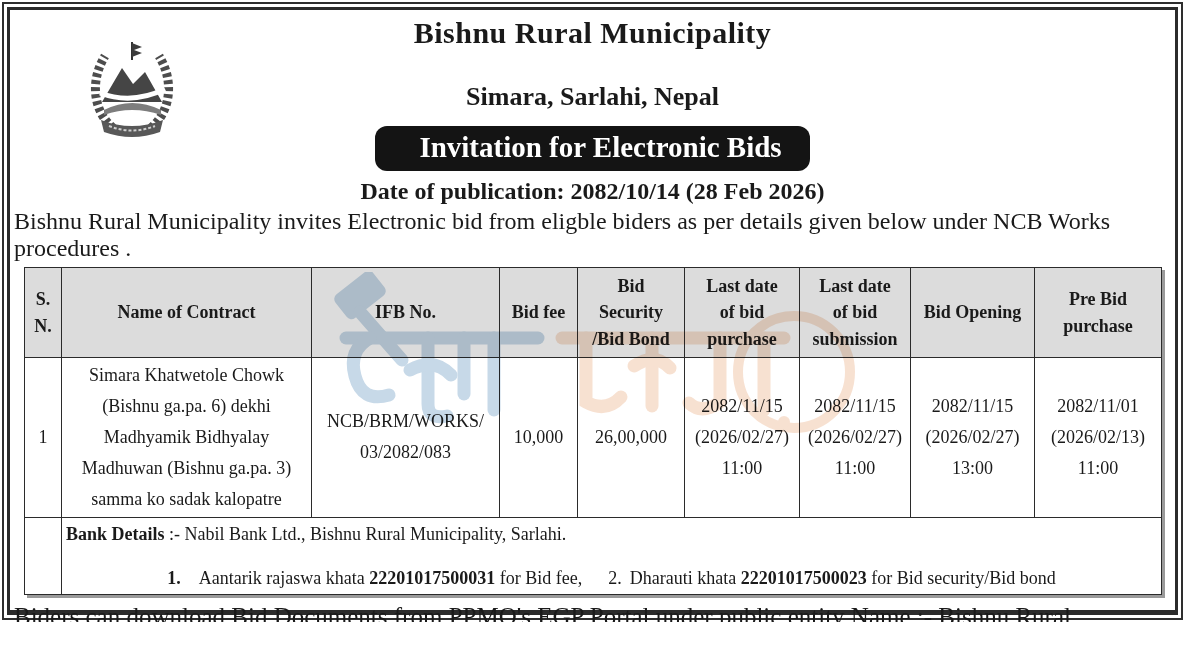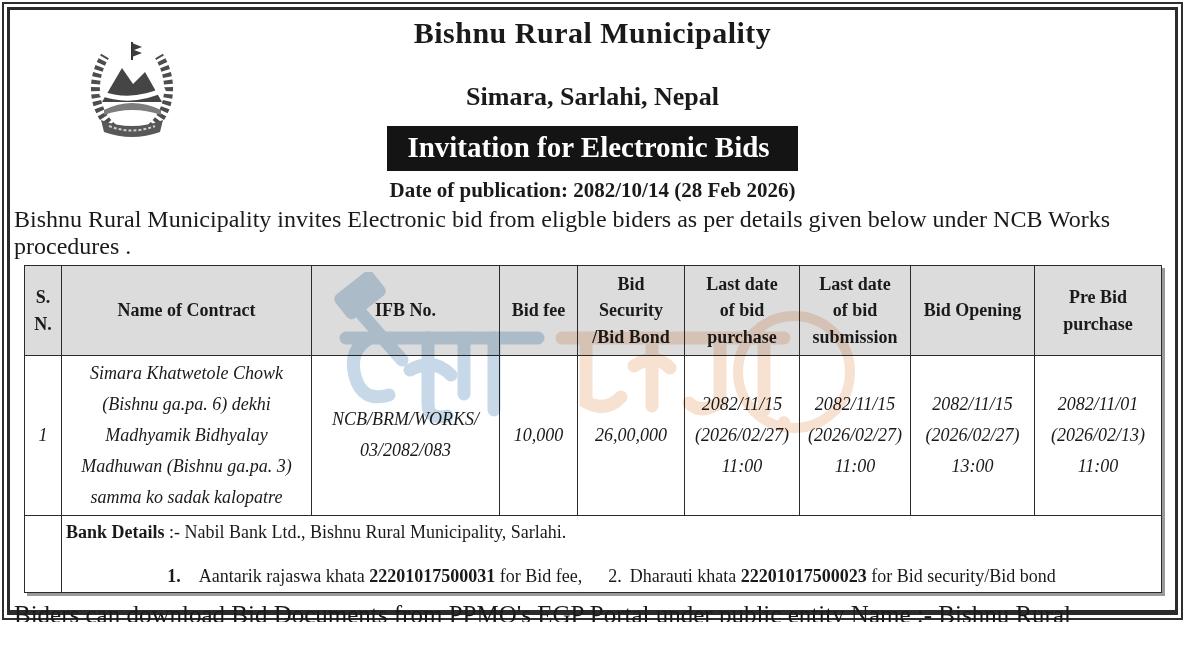--- a/index.html
+++ b/index.html
@@ -9,30 +9,30 @@
   .frame-outer { position:absolute; inset:2px; border:2px solid #2e2e2e; pointer-events:none; }
   .frame-inner { position:absolute; inset:7px; border:3px solid #2b2b2b; border-bottom-width:5px; pointer-events:none; }
   .content { position:absolute; inset:10px; padding:4px 2px 0 2px; }
 
   .emblem { position:absolute; left:72px; top:28px; width:100px; height:108px; }
 
   .title1 { text-align:center; font-weight:bold; font-size:30px; letter-spacing:0.5px; margin-top:2px; }
   .title2 { text-align:center; font-weight:bold; font-size:36px; letter-spacing:0.5px; margin-top:6px; }
   .title3 { text-align:center; font-weight:bold; font-size:26px; margin-top:32px; }
   .banner-row { display:flex; justify-content:center; margin-top:14px; }
-  .banner { background:#141414; color:#ffffff; font-weight:bold; font-size:29px; padding:5px 28px 7px 20px; }
-  .pubdate { text-align:center; font-weight:bold; font-size:21px; margin-top:7px; }
+  .banner { background:#141414; color:#ffffff; font-weight:bold; font-size:29px; padding:5px 28px 7px 44px;border-radius:12px; }
+  .pubdate { text-align:center; font-weight:bold; font-size:24px; margin-top:7px; }
   .intro { font-size:24px; margin-top:3px; padding-left:2px; }
 
   table.bids { border-collapse:collapse; table-layout:fixed; width:1137px; margin:5px auto 0 12px;
                box-shadow:3px 3px 0 #9a9a9a; position:relative; z-index:1; background:#fff; }
   table.bids th, table.bids td { border:1.5px solid #2b2b2b; text-align:center; vertical-align:middle;
                font-size:18px; padding:2px 4px; white-space:pre-line; overflow:hidden; }
   table.bids thead th { background:#dcdcdc; font-weight:bold; height:90px; line-height:1.45; }
-  table.bids tr.data-row td { height:155px; line-height:1.72;font-style:italic; }
+  table.bids tr.data-row td { height:155px; line-height:1.72; }
   table.bids tr.bank-row td { height:68px; white-space:normal; }
   .bank-cell { font-size:18px; line-height:1.6; padding:4px 10px; }
   .bank-line1 { text-align:left; }
   .bank-line2 { text-align:center; margin-top:15px; }
   .bank-bold { font-weight:bold; }
   .bank-num { font-weight:bold; margin-right:18px; }
   .bank-num2 { font-weight:normal; margin-left:26px; margin-right:8px; }
 
   .footer-note { font-size:25px; margin:8px 0 0 2px; }
 

